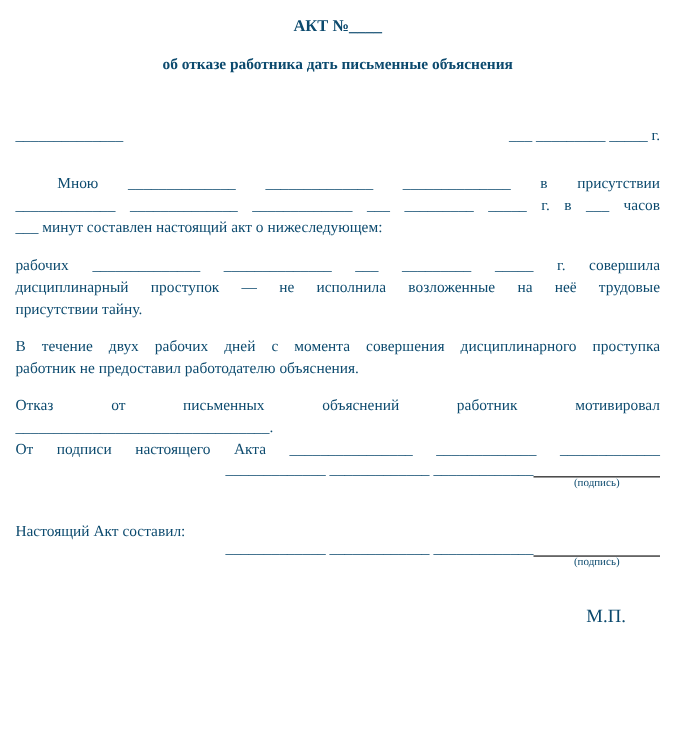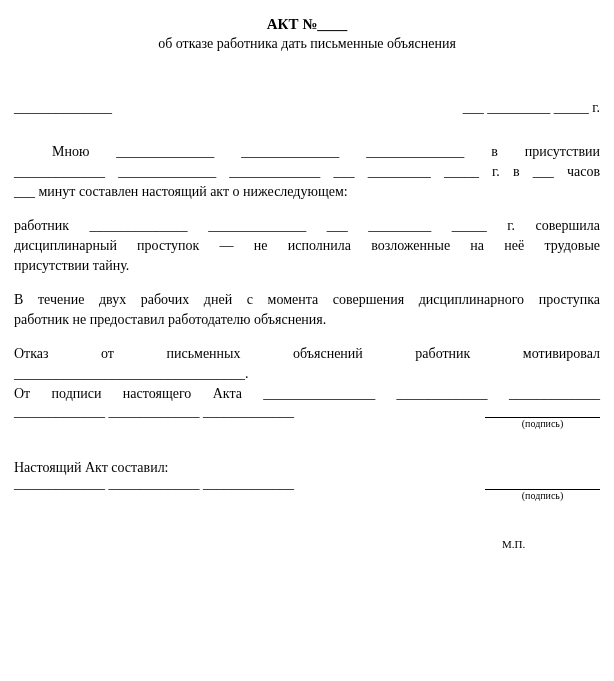--- a/index.html
+++ b/index.html
@@ -2,36 +2,37 @@
 <html><head>
 <meta charset="utf-8">
 <style>
   html, body { margin: 0; padding: 0; background: #ffffff; }
   .page {
     width: 614px;
     height: 681px;
     box-sizing: border-box;
     padding: 10px 14px 16px 14px;
     background: #ffffff;
-    color: #000000;
+    color: #0c4a6e;
     font-family: "Liberation Serif", "DejaVu Serif", serif;
     font-size: 14px;
     line-height: 20px;
     overflow: hidden;
   }
   .doc-title {
     text-align: center;
     font-weight: bold;
     font-size: 15px;
     line-height: 20px;
     margin-top: 4px;
   }
   .doc-subtitle {
     text-align: center;
-    margin-top: 0;
+    margin-top: 16px;
+    font-weight: bold;
   }
   .date-row {
     display: flex;
     justify-content: space-between;
     margin-top: 44px;
     white-space: nowrap;
   }
   .para { margin-top: 14px; font-family: Liberation Serif, serif; }
   .para.first { margin-top: 24px; }
   .para .line {
@@ -43,42 +44,43 @@
     text-align-last: auto;
   }
   .para .line.indent { padding-left: 38px; }
   .section-label {
     margin-top: 26px;
     line-height: 17px;
   }
   .section-label.second { margin-top: 29px; }
   .sig-row {
     display: flex;
-    justify-content: space-between;
+    justify-content: flex-end;
     align-items: flex-start;
     line-height: 16px;
     white-space: nowrap;
   }
   .sig-block {
     width: 115px;
     text-align: center;
   }
   .sig-line {
     height: 13px;
     border-bottom: 1px solid #000000;
   }
   .sig-caption {
     font-size: 10px;
     line-height: 12px;
   }
   .stamp {
     margin-top: 36px;
     padding-left: 488px;
-    font-size: 11px;
+    font-size: 17px;
     line-height: 12px;
+    text-align: center;
   }
 </style>
 </head>
 <body>
 
 <div class="page">
 
   <div class="doc-title">АКТ №____</div>
 
   <div class="doc-subtitle">об отказе работника дать письменные объяснения</div>
@@ -88,21 +90,21 @@
     <span>___ _________ _____ г.</span>
   </div>
 
   <div class="para first">
     <div class="line indent">Мною ______________ ______________ ______________ в присутствии</div>
     <div class="line">_____________ ______________ _____________ ___ _________ _____ г. в ___ часов</div>
     <div class="line plain">___ минут составлен настоящий акт о нижеследующем:</div>
   </div>
 
   <div class="para">
-    <div class="line">работник ______________ ______________ ___ _________ _____ г. совершила</div>
+    <div class="line">рабочих ______________ ______________ ___ _________ _____ г. совершила</div>
     <div class="line">дисциплинарный проступок — не исполнила возложенные на неё трудовые</div>
     <div class="line plain">присутствии тайну.</div>
   </div>
 
   <div class="para">
     <div class="line">В течение двух рабочих дней с момента совершения дисциплинарного проступка</div>
     <div class="line plain">работник не предоставил работодателю объяснения.</div>
   </div>
 
   <div class="para">

